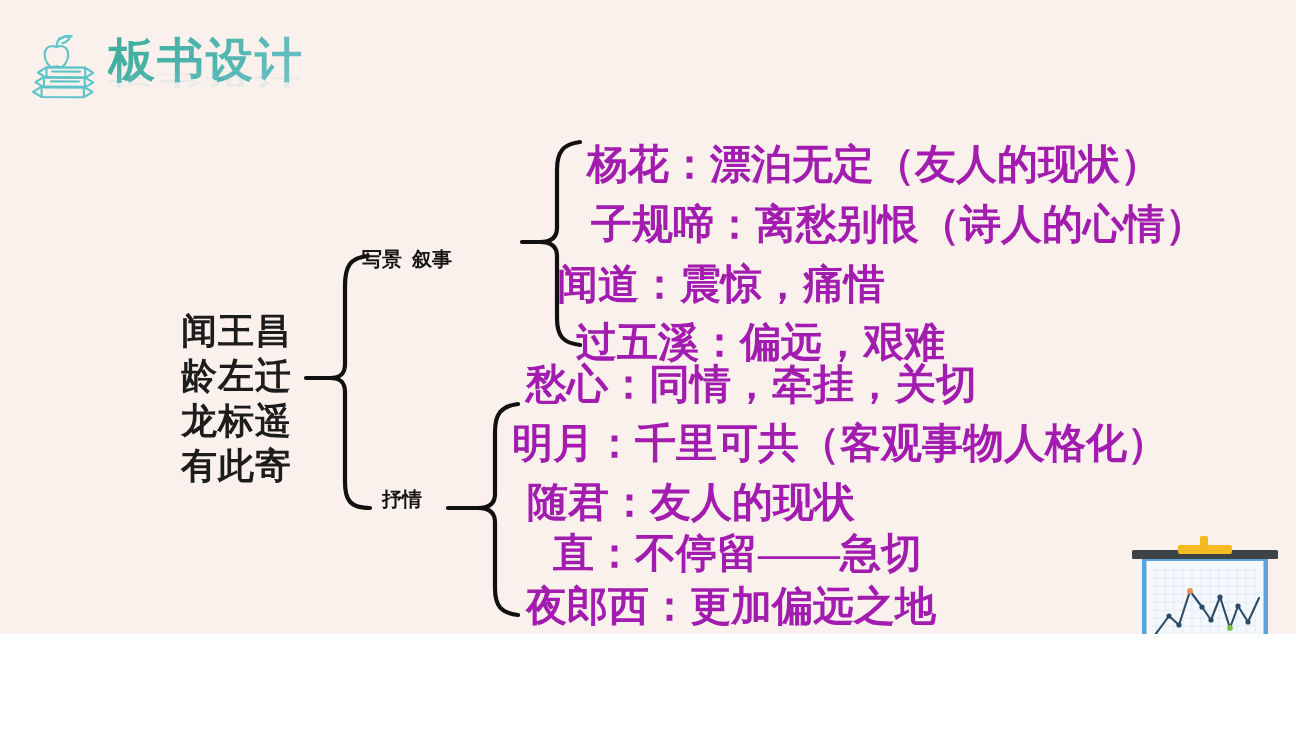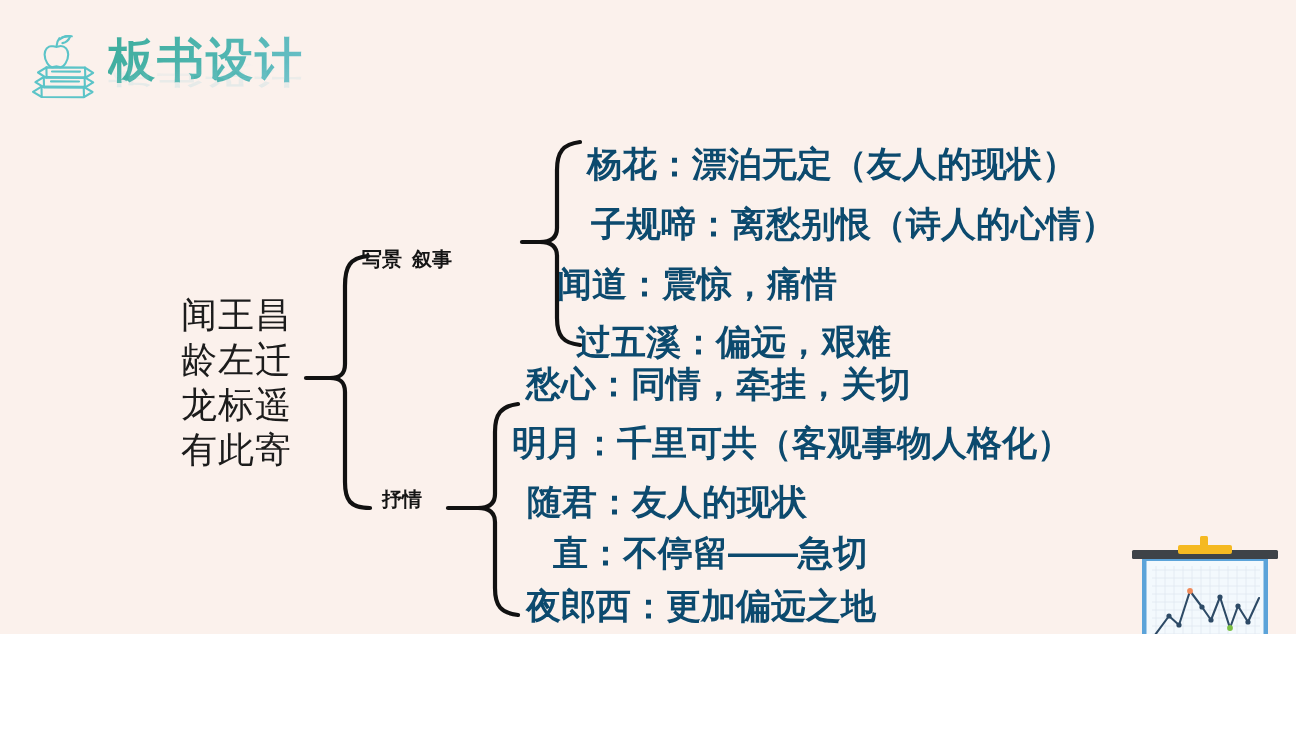--- a/index.html
+++ b/index.html
@@ -84,23 +84,23 @@
     position: absolute;
     left: 0;
     top: 0;
     width: 1296px;
     height: 729px;
   }
 
   #root-node {
     position: absolute;
     left: 181px;
-    top: 292px;
+    top: 308px;
     font-family: "DejaVu Sans", "Liberation Sans", sans-serif;
-    font-weight: normal;
+    font-weight: bold;
     font-size: 36px;
     line-height: 45px;
     color: #1c1c1c;
     letter-spacing: 1px;
     white-space: pre;
   }
 
   .branch-label {
     position: absolute;
     font-family: "Liberation Serif", "DejaVu Serif", serif;
@@ -108,25 +108,25 @@
     font-size: 20px;
     line-height: 36px;
     color: #151515;
     white-space: pre;
   }
   #branch-label-0 { left: 362px; top: 241px; }
   #branch-label-1 { left: 366px; top: 481px; margin-left: 16px; }
 
   .leaf-item {
     position: absolute;
-    font-family: Liberation Sans, sans-serif;
-    font-weight: bold;
-    font-size: 35px;
+    font-family: Liberation Serif, serif;
+    font-weight: bold;
+    font-size: 41px;
     line-height: 36px;
-    color: #0c4a6e;
+    color: #a21caf;
     white-space: pre;
   }
 
   #leaf-0-0 { left: 587px; top: 146px; }
   #leaf-0-1 { left: 591px; top: 206px; }
   #leaf-0-2 { left: 557px; top: 266px; }
   #leaf-0-3 { left: 576px; top: 324px; }
 
   #leaf-1-0 { left: 526px; top: 366px; }
   #leaf-1-1 { left: 512px; top: 425px; }

